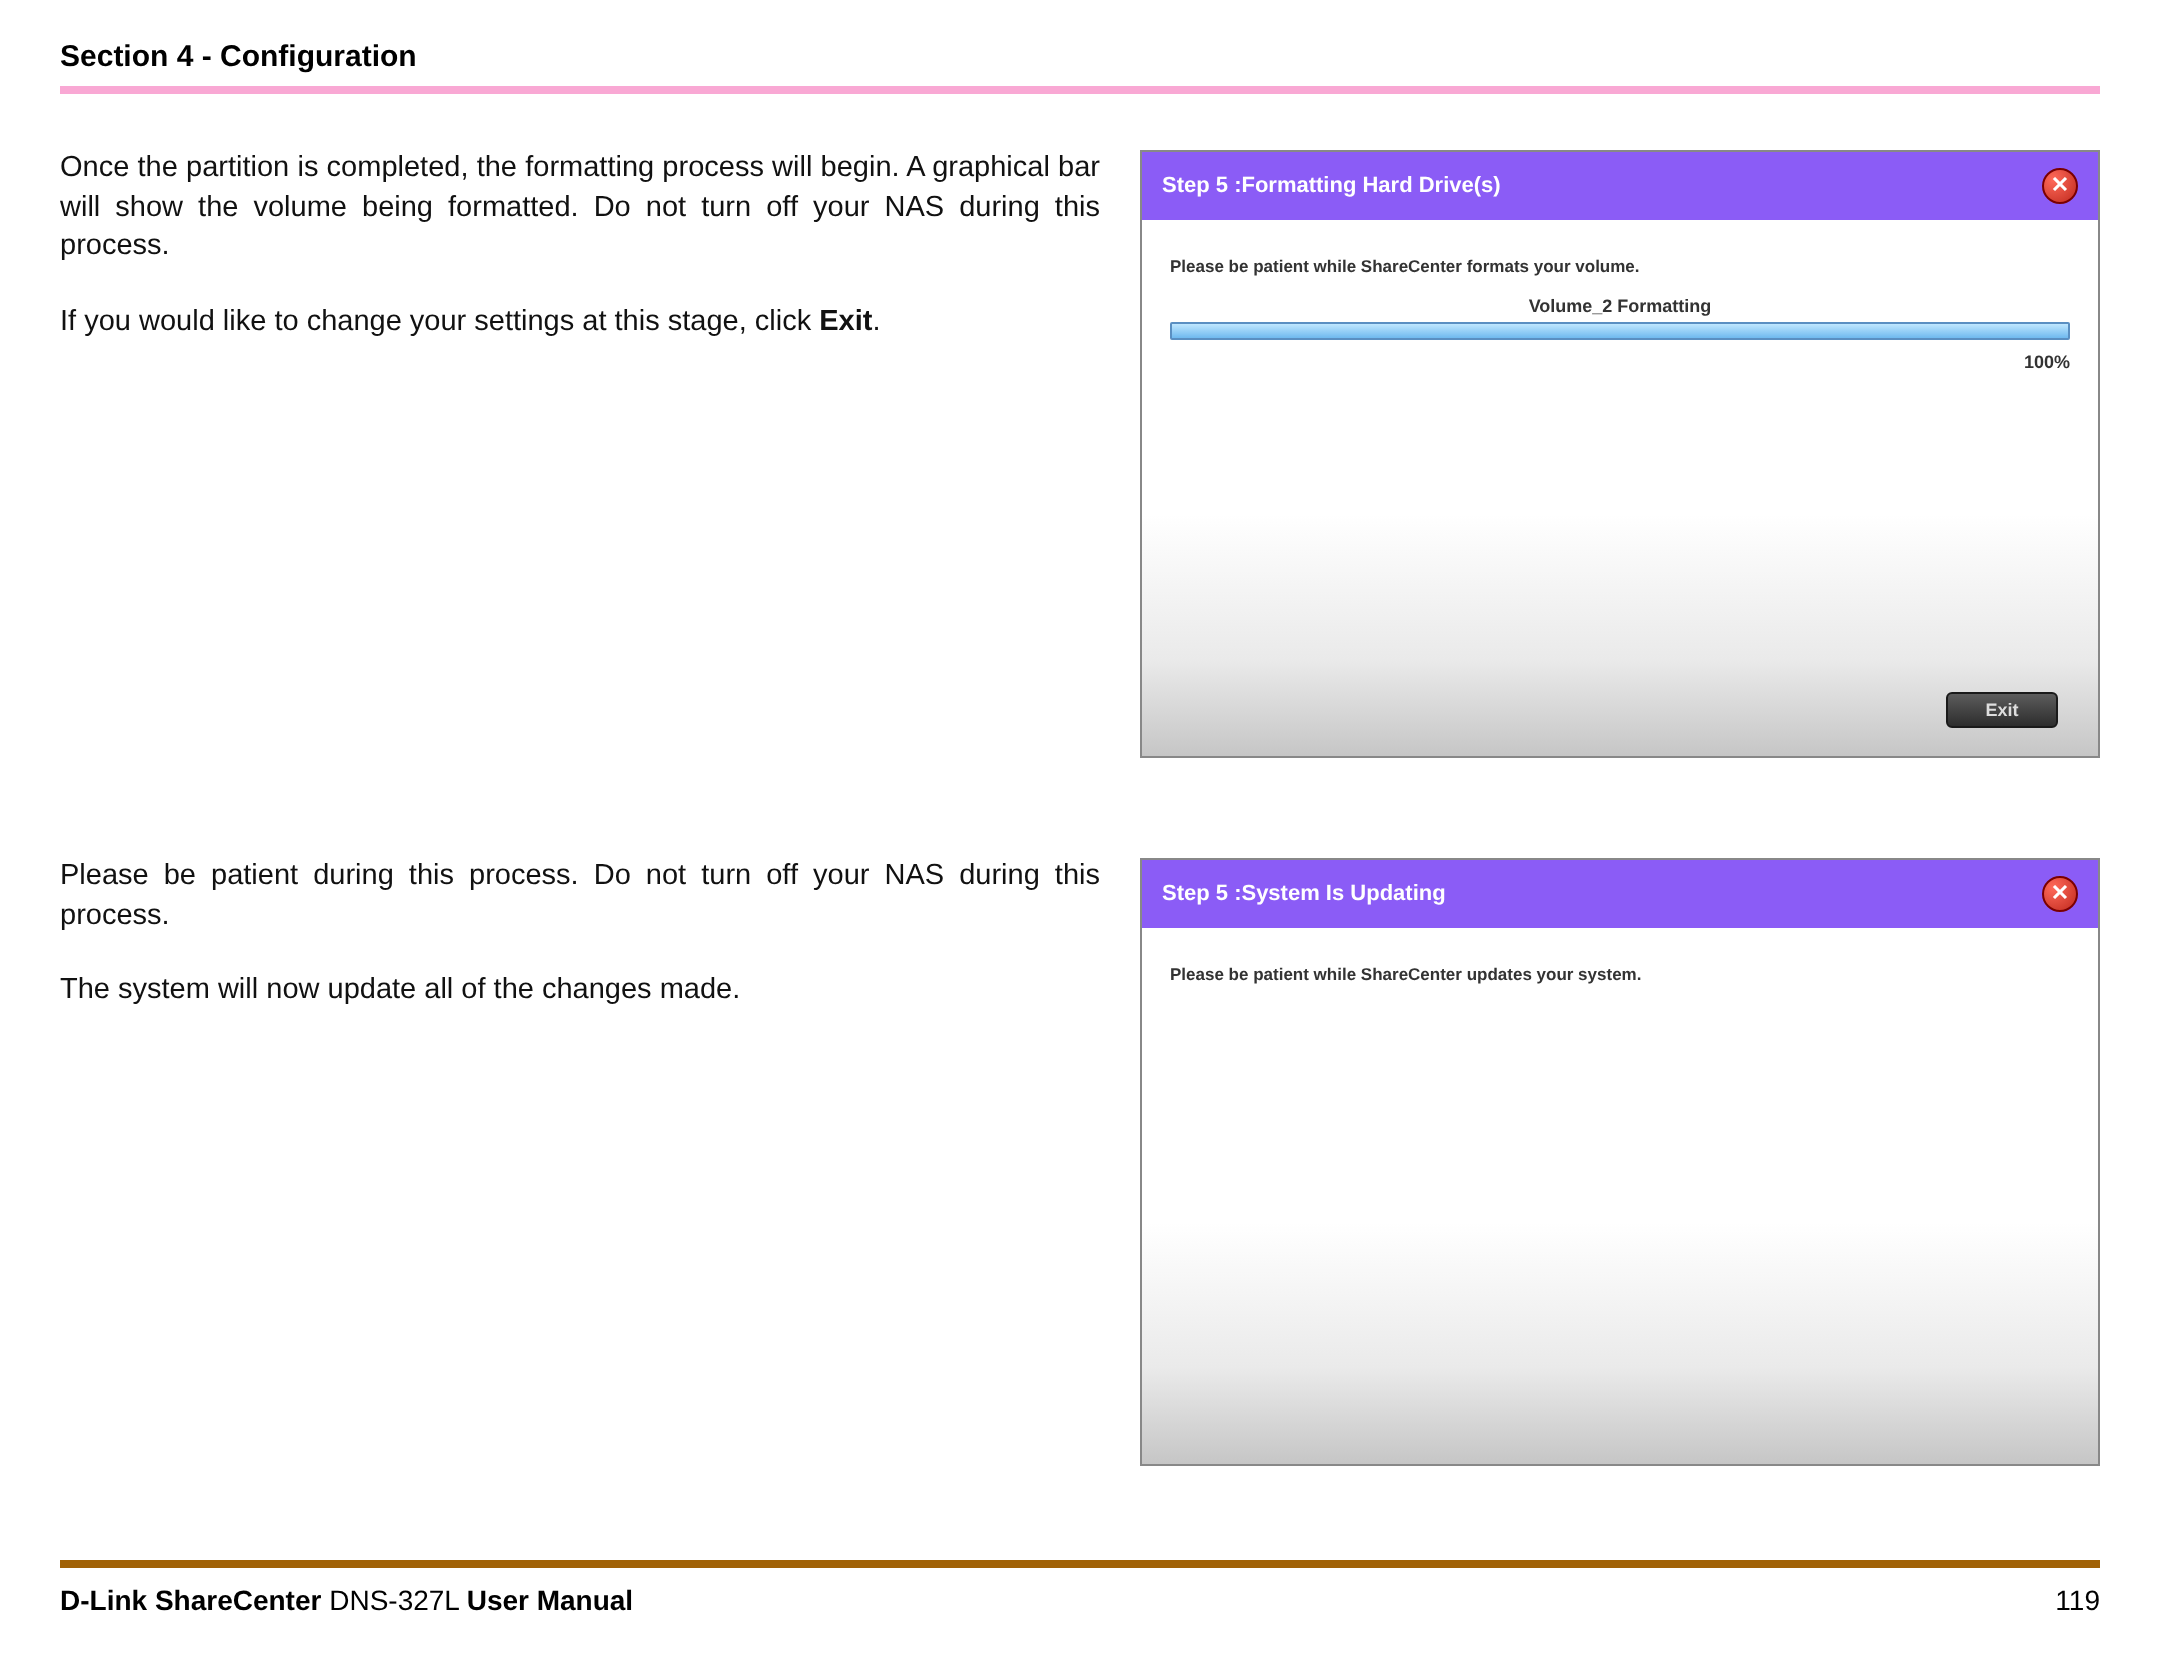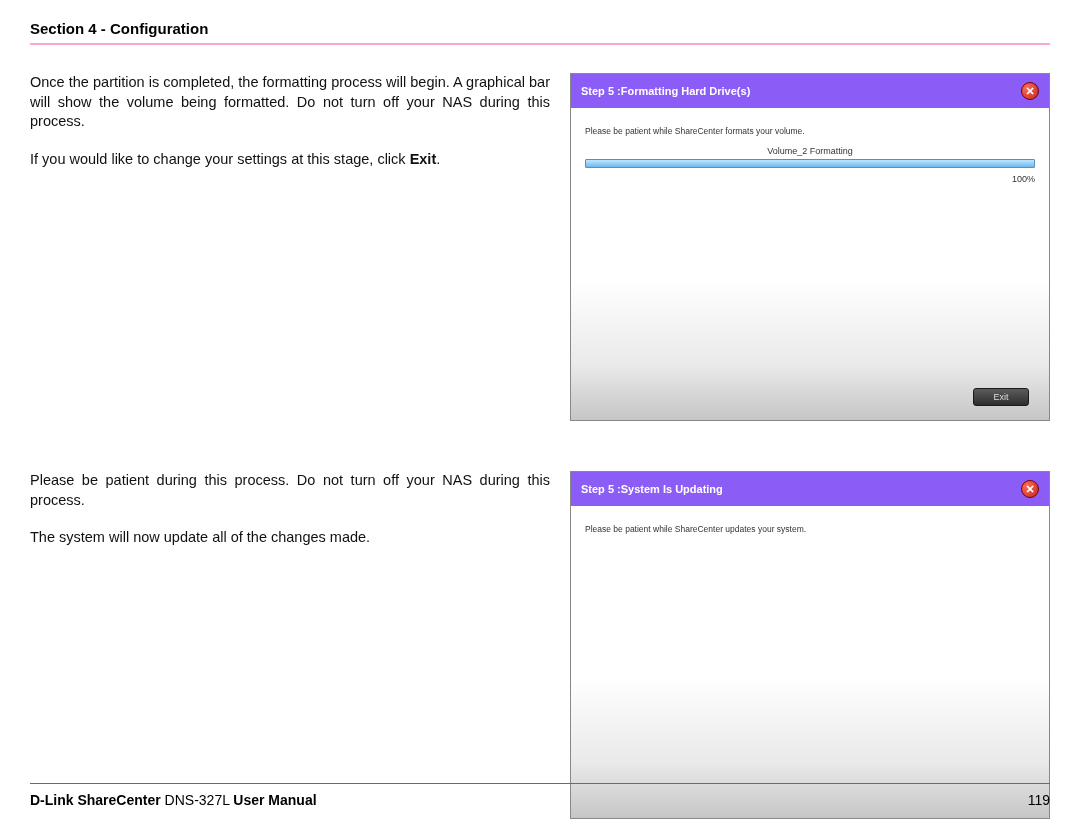--- a/index.html
+++ b/index.html
@@ -11,21 +11,21 @@
     color: #000;
     position: relative;
   }
   .page {
     padding: 20px 30px 0 30px;
   }
   .header-section {
     font-size: 15px;
     font-weight: bold;
     padding-bottom: 6px;
-    border-bottom: 2px solid #f9a8d4;
+    border-bottom: 4px solid #f9a8d4;
     margin-bottom: 28px;
   }
   .content-row {
     display: flex;
     gap: 20px;
     margin-bottom: 50px;
   }
   .text-col {
     width: 520px;
     font-size: 14.5px;
@@ -54,26 +54,27 @@
     width: 18px; height: 18px;
     border-radius: 50%;
     background: radial-gradient(circle at 30% 30%, #ff6a5a, #c02a1e);
     border: 1px solid #7a0000;
     color: #fff;
     font-size: 11px;
     line-height: 16px;
     text-align: center;
   }
   .ss-body {
-    height: 312px;
+    height: 268px;
     background: linear-gradient(#ffffff 0%, #ffffff 55%, #eaeaea 82%, #c6c6c6 100%);
     font-size: 9px;
     color: #333;
     padding: 18px 14px 10px 14px;
     position: relative;
+    font-weight: bold;
   }
   .ss-body .instr { font-size: 8.5px; color: #333; }
   .ss-body .volname {
     text-align: center; margin-top: 10px; font-size: 9px;
   }
   .prog-wrap {
     margin: 3px 0 4px 0;
     height: 9px;
     border: 1px solid #5a8fc2;
     border-radius: 1px;
@@ -104,21 +105,21 @@
     border: 1px dotted #777;
     border-radius: 50%;
     vertical-align: middle;
     margin-right: 4px;
   }
   .footer {
     position: absolute;
     left: 30px; right: 30px; bottom: 26px;
   }
   .footer-line {
-    border-top: 1px solid #a16207;
+    border-top: 4px solid #a16207;
     padding-top: 8px;
     display: flex;
     justify-content: space-between;
     font-size: 14px;
   }
   .footer-left .light { font-weight: normal; }
   .footer-left .bold { font-weight: bold; }
 </style>
 </head>
 <body>

